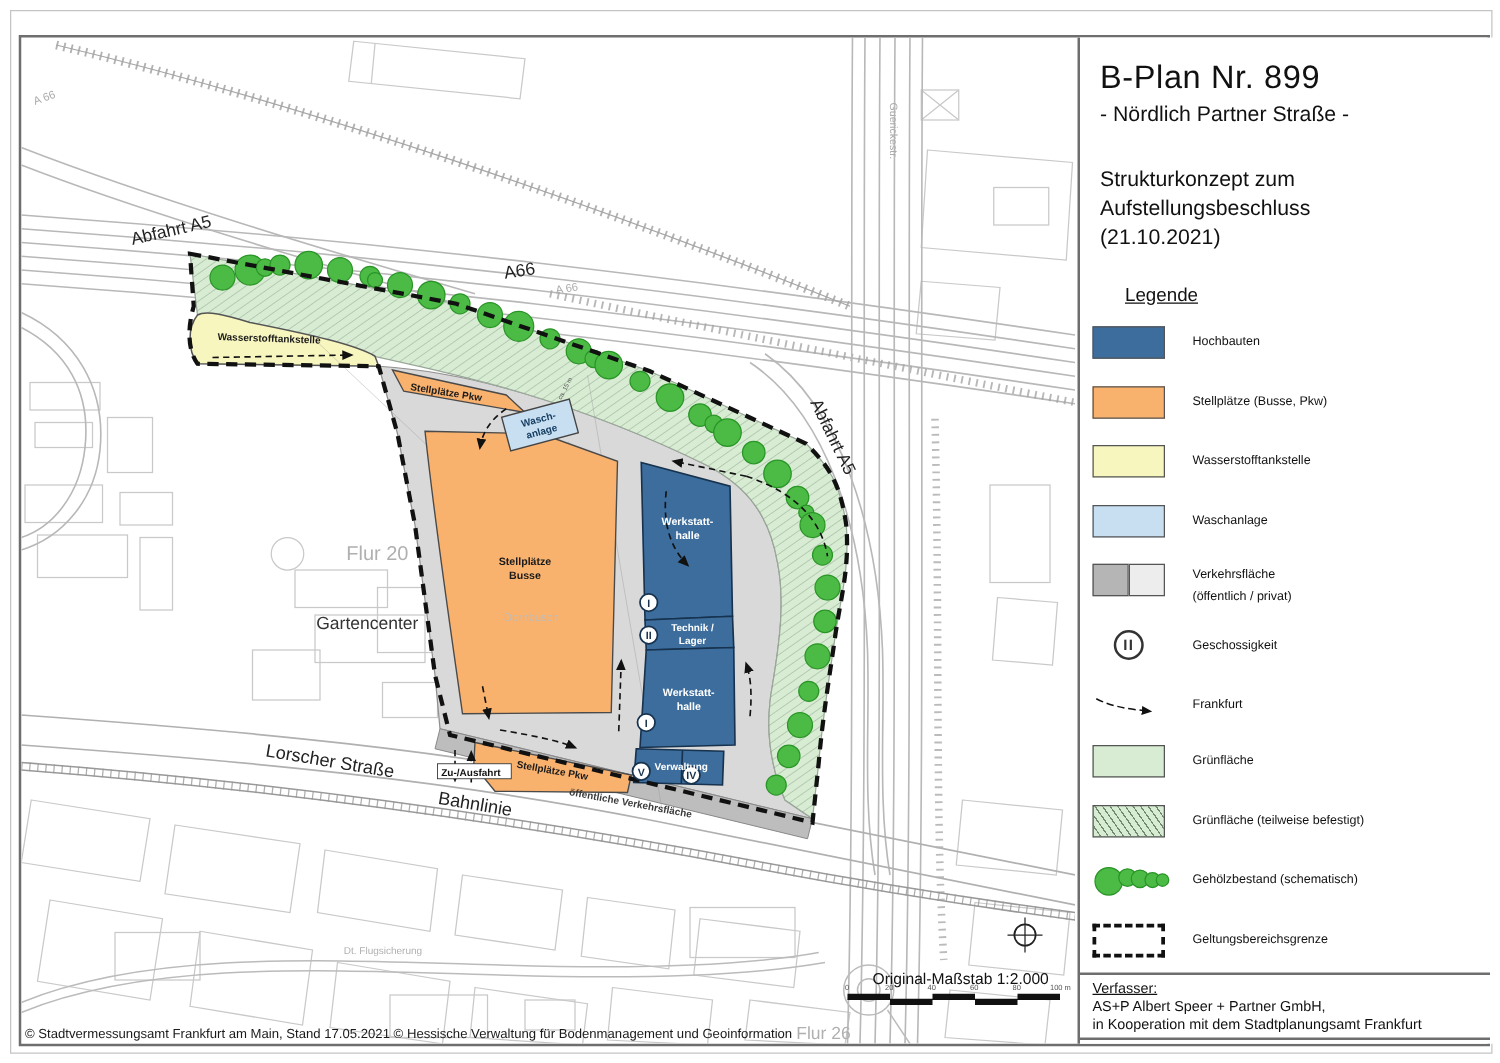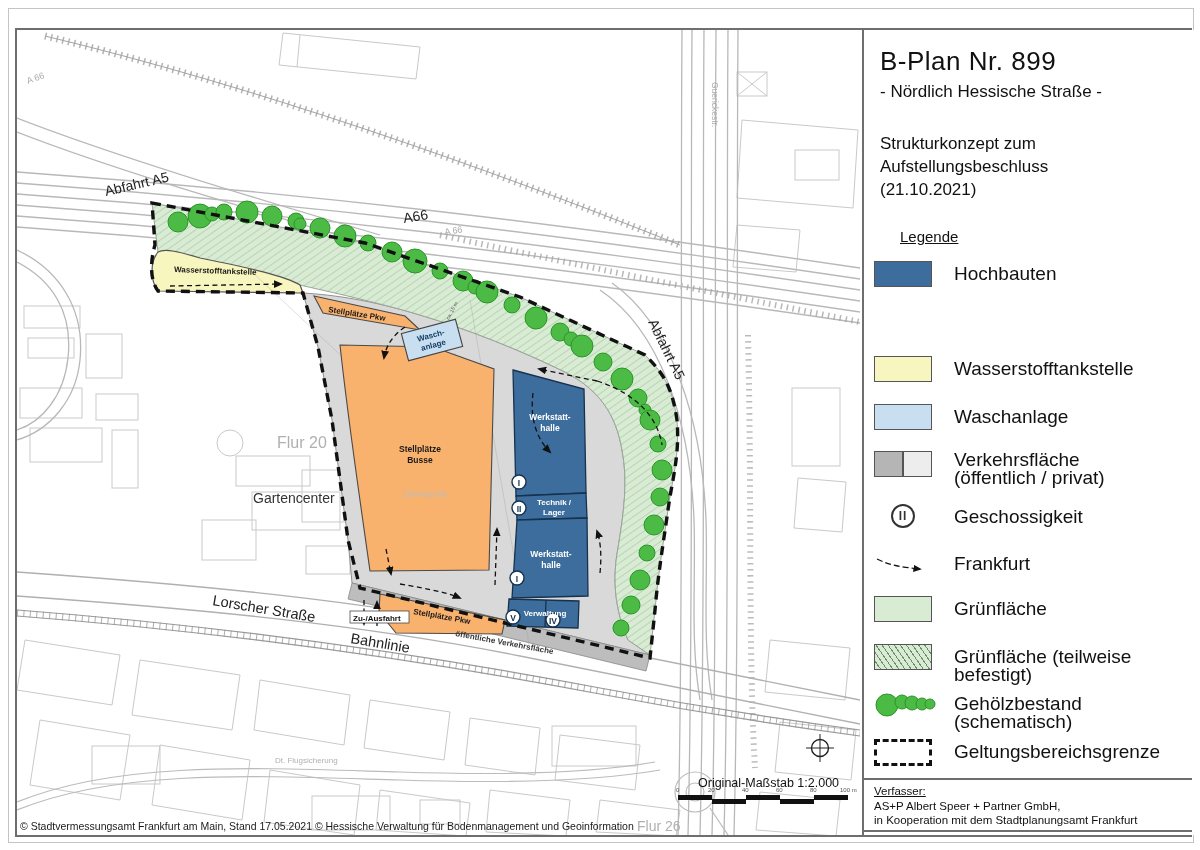--- a/index.html
+++ b/index.html
@@ -9,21 +9,21 @@
   #map-svg{position:absolute;left:17px;top:30px;}
   
   .panel{position:absolute;left:862px;top:30px;width:384px;height:805px;background:#fff;border-left:2px solid #6e6e6e;box-sizing:border-box;}
   .p-abs{position:absolute;}
   .title{left:16px;top:16px;font-size:26px;letter-spacing:.5px;}
   .subtitle{left:16px;top:52px;font-size:17px;}
   .concept{left:16px;top:102px;font-size:17px;line-height:23px;}
   .legend-head{left:16px;top:198px;font-size:15px;text-decoration:underline;margin-left:20px;}
   .leg-row{position:absolute;left:10px;width:310px;height:34px;}
   .leg-swatch{position:absolute;left:0;top:0;width:58px;height:26px;border:1.5px solid #555;box-sizing:border-box;}
-  .leg-label{position:absolute;left:80px;top:4px;font-size:19px;line-height:18px;}
+  .leg-label{position:absolute;left:80px;top:4px;font-size:10px;line-height:18px;}
   .sw-hochbauten{background:#3C6D9C;}
   .sw-stellplaetze{background:#F9B26E;}
   .sw-wasserstoff{background:#F8F6BF;}
   .sw-waschanlage{background:#C8DFF2;}
   .sw-gruen{background:#D8ECD3;}
   .sw-hatch{background:#D8ECD3;background-image:repeating-linear-gradient(55deg,transparent 0,transparent 4px,#6f8a6f 4px,#6f8a6f 5px);}
   .sw-double{display:flex;border:none;}
   .sw-double .half{width:29px;height:26px;border:1.5px solid #555;box-sizing:border-box;}
   .half.dark{background:#B5B5B5;border-right-width:1px;}
   .half.light{background:#EDEDED;border-left-width:1px;}
@@ -323,31 +323,35 @@
       <circle cx="820" cy="748" r="8.5" stroke-width="1.4"></circle>
       <line x1="806" y1="748" x2="834" y2="748" stroke-width="1"></line>
       <line x1="820" y1="734" x2="820" y2="762" stroke-width="1"></line>
     </g>
     <text x="20" y="830" font-size="10.5" fill="#1a1a1a">© Stadtvermessungsamt Frankfurt am Main, Stand 17.05.2021 © Hessische Verwaltung für Bodenmanagement und Geoinformation</text>
   </g>
 </svg>
 
 <div class="panel">
   <div class="p-abs title">B-Plan Nr. 899</div>
-  <div class="p-abs subtitle">- Nördlich Hessische Straße -</div>
+  <div class="p-abs subtitle">- Nördlich Partner Straße -</div>
   <div class="p-abs concept">
     <div>Strukturkonzept zum</div>
     <div>Aufstellungsbeschluss</div>
     <div>(21.10.2021)</div>
   </div>
   <div class="p-abs legend-head">Legende</div>
 
   <div class="leg-row" style="top:231px">
     <div class="leg-swatch sw-hochbauten"></div>
     <div class="leg-label">Hochbauten</div>
+  </div>
+  <div class="leg-row" style="top:279px">
+    <div class="leg-swatch sw-stellplaetze"></div>
+    <div class="leg-label">Stellplätze (Busse, Pkw)</div>
   </div>
   <div class="leg-row" style="top:326px">
     <div class="leg-swatch sw-wasserstoff"></div>
     <div class="leg-label">Wasserstofftankstelle</div>
   </div>
   <div class="leg-row" style="top:374px">
     <div class="leg-swatch sw-waschanlage"></div>
     <div class="leg-label">Waschanlage</div>
   </div>
   <div class="leg-row" style="top:421px">

